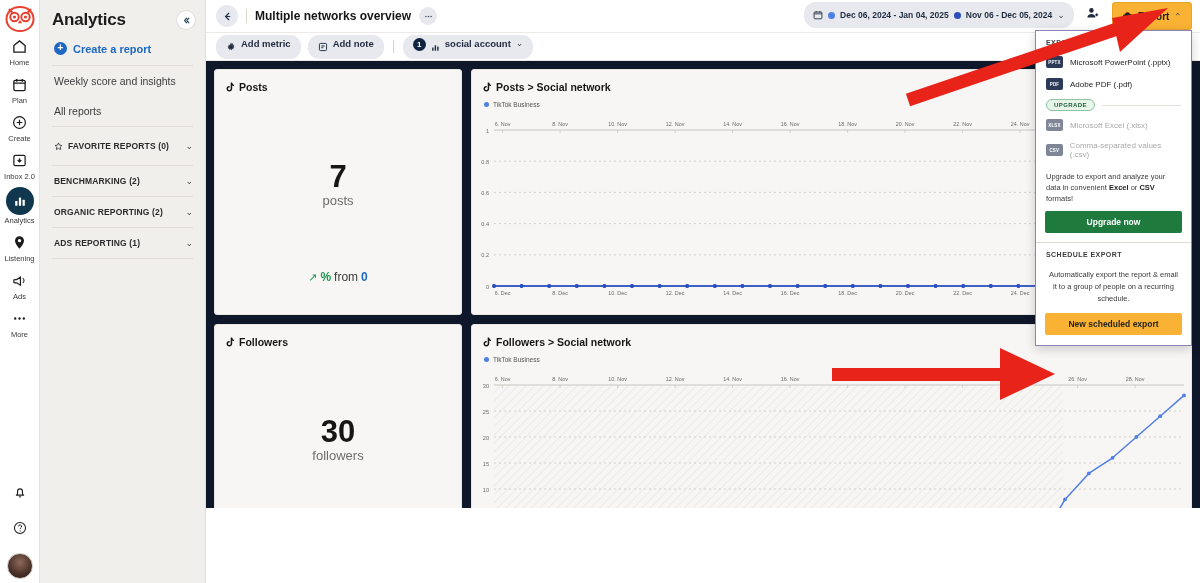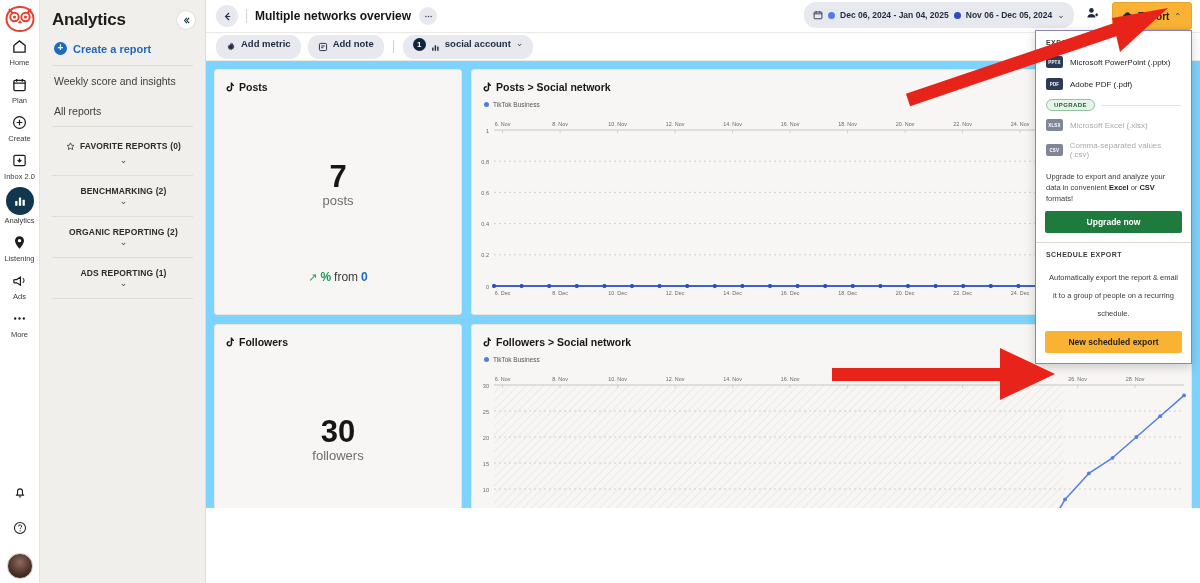--- a/index.html
+++ b/index.html
@@ -63,35 +63,35 @@
   .plus-circle {
     width: 13px; height: 13px; border-radius: 50%; background: #1d68c3;
     color: #fff; font-size: 10px; line-height: 12px; text-align: center; font-weight: bold;
   }
   .sb-div { height: 1px; background: #e0ddd7; margin: 0 12px; }
   .sb-link {
     font-size: 10.5px; color: #3d3d3d; padding: 9px 12px 9px 14px; cursor: pointer;
   }
   .sb-sect {
     display: flex; align-items: center; justify-content: space-between;
-    padding: 10px 12px 10px 14px; cursor: pointer; flex-direction: column;
+    padding: 10px 12px 10px 14px; cursor: pointer;
   }
   .sb-sect-l { display: flex; align-items: center; gap: 5px; }
   .sb-sect-t {
     font-size: 8.5px; font-weight: bold; color: #2b2b2b; letter-spacing: 0.15px;
   }
   .chev { font-size: 9px; color: #4a4a4a; }
   .sb-foot {
     margin-top: auto; padding: 10px 12px 8px 14px; display: flex; align-items: center; gap: 5px;
     cursor: pointer;
   }
   .sb-foot-t { font-size: 9.5px; font-weight: bold; color: #1d68c3; }
 
   
-  .main { flex: 1; height: 508px; background: #7dd3fc; position: relative; overflow: hidden; }
+  .main { flex: 1; height: 508px; background: #0f172a; position: relative; overflow: hidden; }
   .topbar {
     height: 33px; display: flex; align-items: center; justify-content: space-between;
     padding: 0 8px 0 10px; border-bottom: 1px solid #eceae6; background: #fff;
   }
   .tb-left { display: flex; align-items: center; gap: 8px; }
   .back-btn {
     width: 22px; height: 22px; border-radius: 50%; background: #e7e9ef;
     display: flex; align-items: center; justify-content: center;
     font-size: 11px; color: #22304a; cursor: pointer;
   }
@@ -194,21 +194,21 @@
   .ep-desc {
     font-size: 7.5px; color: #3b3b3b; line-height: 11px; padding: 7px 10px 7px 10px;
   }
   .ep-desc b { font-weight: bold; color: #1d1d1d; }
   .btn-green {
     background: #1f7a3e; color: #fff; font-size: 8.5px; font-weight: bold;
     text-align: center; padding: 6px 0; margin: 0 9px 9px 9px; border-radius: 2px; cursor: pointer;
   }
   .ep-div { height: 1px; background: #ddd9d3; }
   .ep-center {
-    font-size: 7.5px; color: #3b3b3b; line-height: 18px; text-align: center;
+    font-size: 7.5px; color: #3b3b3b; line-height: 12px; text-align: center;
     padding: 6px 13px 8px 13px;
   }
   .btn-amber {
     background: #f9b233; color: #1f1f1f; font-size: 8.5px; font-weight: bold;
     text-align: center; padding: 6px 0; margin: 0 9px 10px 9px; border-radius: 2px; cursor: pointer;
   }
 
   
   .arrow-ov { position: absolute; left: 0; top: 0; width: 1200px; height: 583px; pointer-events: none; z-index: 60; }
   .resize-grip { position: absolute; left: 462px; top: 562px; z-index: 50; }

